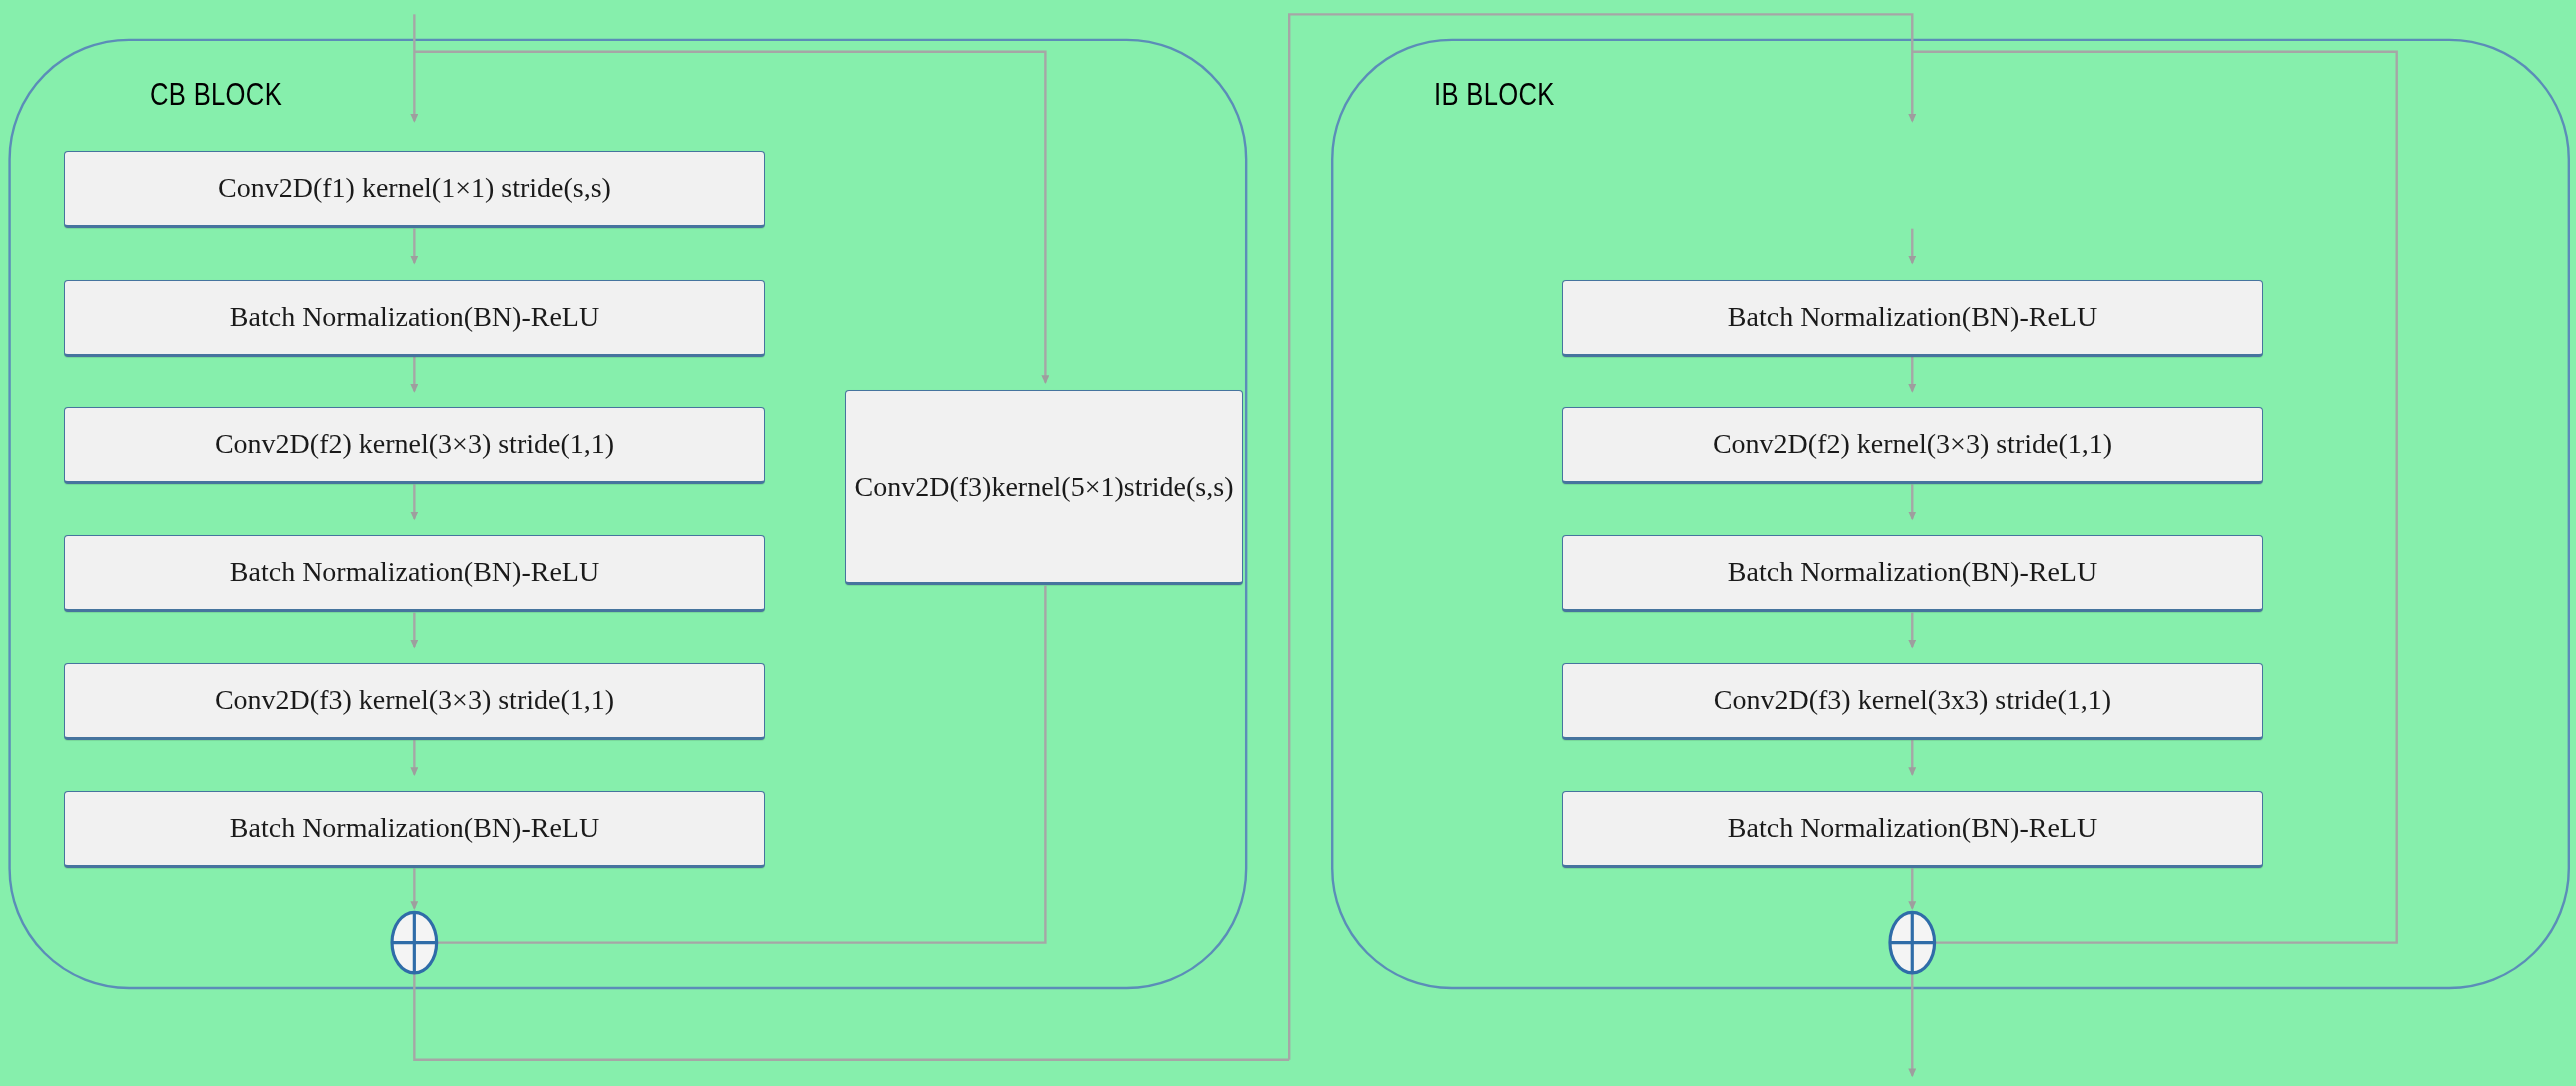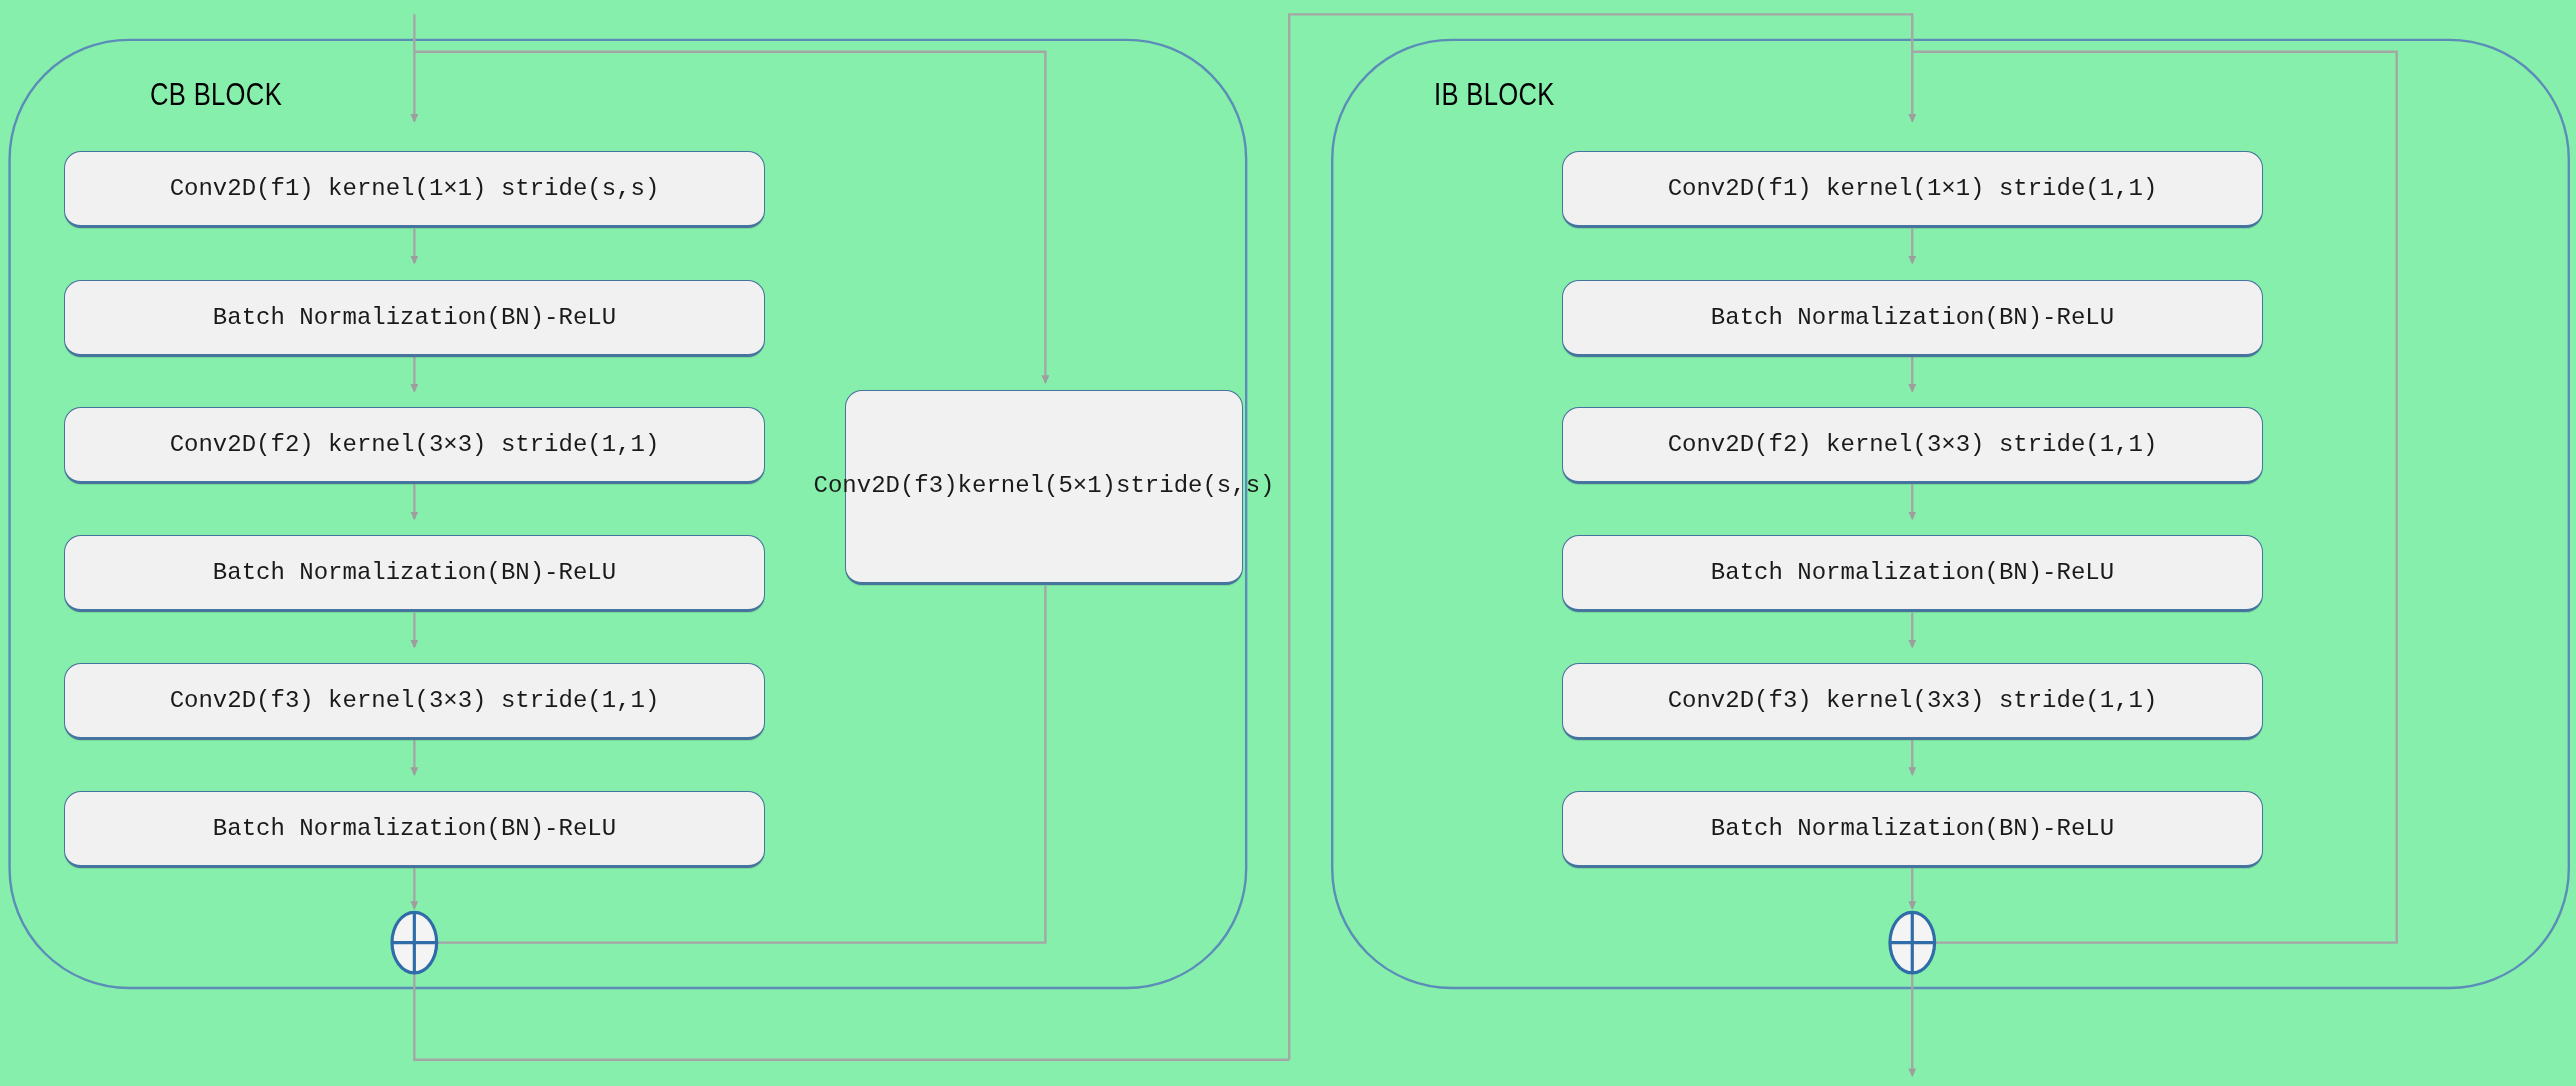--- a/index.html
+++ b/index.html
@@ -34,27 +34,27 @@
     transform: scaleX(0.80);
     transform-origin: left center;
     white-space: nowrap;
   }
   .node {
     position: absolute;
     box-sizing: border-box;
     background: #f1f1f1;
     border: 1.6px solid #46749e;
     border-bottom-width: 3.2px;
-    border-radius: 17px;
+    border-radius: 4px;
     display: flex;
     align-items: center;
     justify-content: center;
     text-align: center;
-    font-family: Liberation Mono, monospace;
-    font-size: 24px;
+    font-family: Liberation Serif, serif;
+    font-size: 28px;
     color: #1a1a1a;
     line-height: 1.30;
     padding: 0 8px;
     box-shadow: 0 0.8px 0.8px rgba(0,0,0,0.10);
   }
   .node.multiline {
     flex-direction: row;
     line-height: 1.42;
   }
   .node.multiline span { display: block; }
@@ -134,21 +134,20 @@
   <div class="node" style="left:64px; top:791px; width:701px; height:77px;">Batch Normalization(BN)-ReLU</div>
 
   <div class="node multiline" style="left:845px; top:390px; width:398px; height:195px;">
     <span>Conv2D(f3)</span>
     <span>kernel(5×1)</span>
     <span>stride(s,s)</span>
   </div>
 
   <div class="group-label" style="left:1434px; top:76px;">IB BLOCK</div>
 
-  <div class="node" style="left:1562px; top:151px; width:701px; height:77px;">Conv2D(f1) kernel(1×1) stride(1,1)</div>
 
   <div class="node" style="left:1562px; top:280px; width:701px; height:77px;">Batch Normalization(BN)-ReLU</div>
 
   <div class="node" style="left:1562px; top:407px; width:701px; height:77px;">Conv2D(f2) kernel(3×3) stride(1,1)</div>
 
   <div class="node" style="left:1562px; top:535px; width:701px; height:77px;">Batch Normalization(BN)-ReLU</div>
 
   <div class="node" style="left:1562px; top:663px; width:701px; height:77px;">Conv2D(f3) kernel(3x3) stride(1,1)</div>
 
   <div class="node" style="left:1562px; top:791px; width:701px; height:77px;">Batch Normalization(BN)-ReLU</div>

